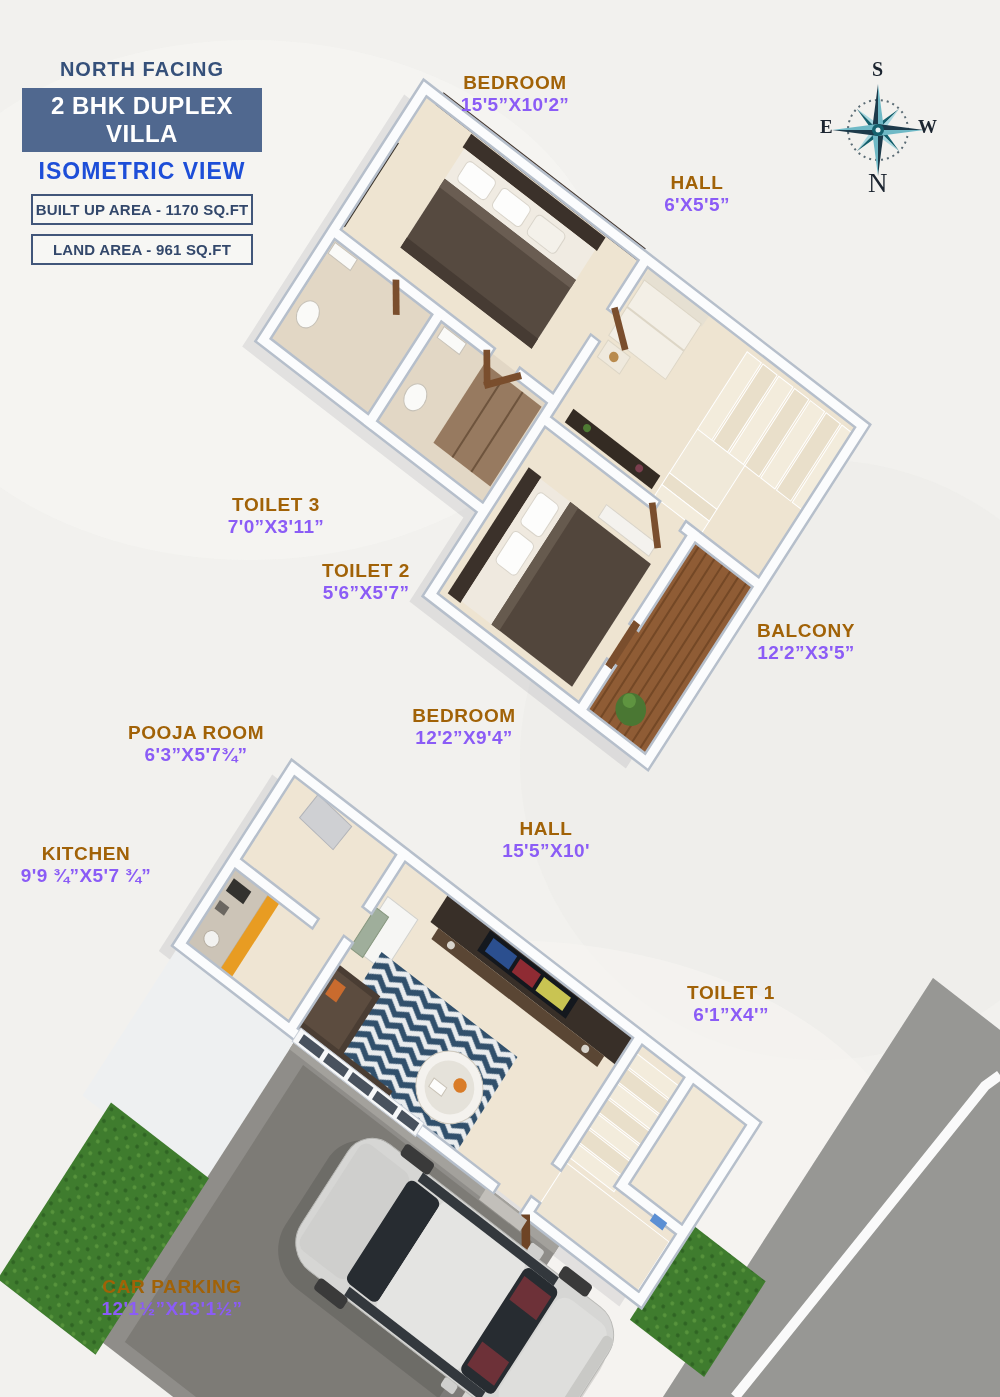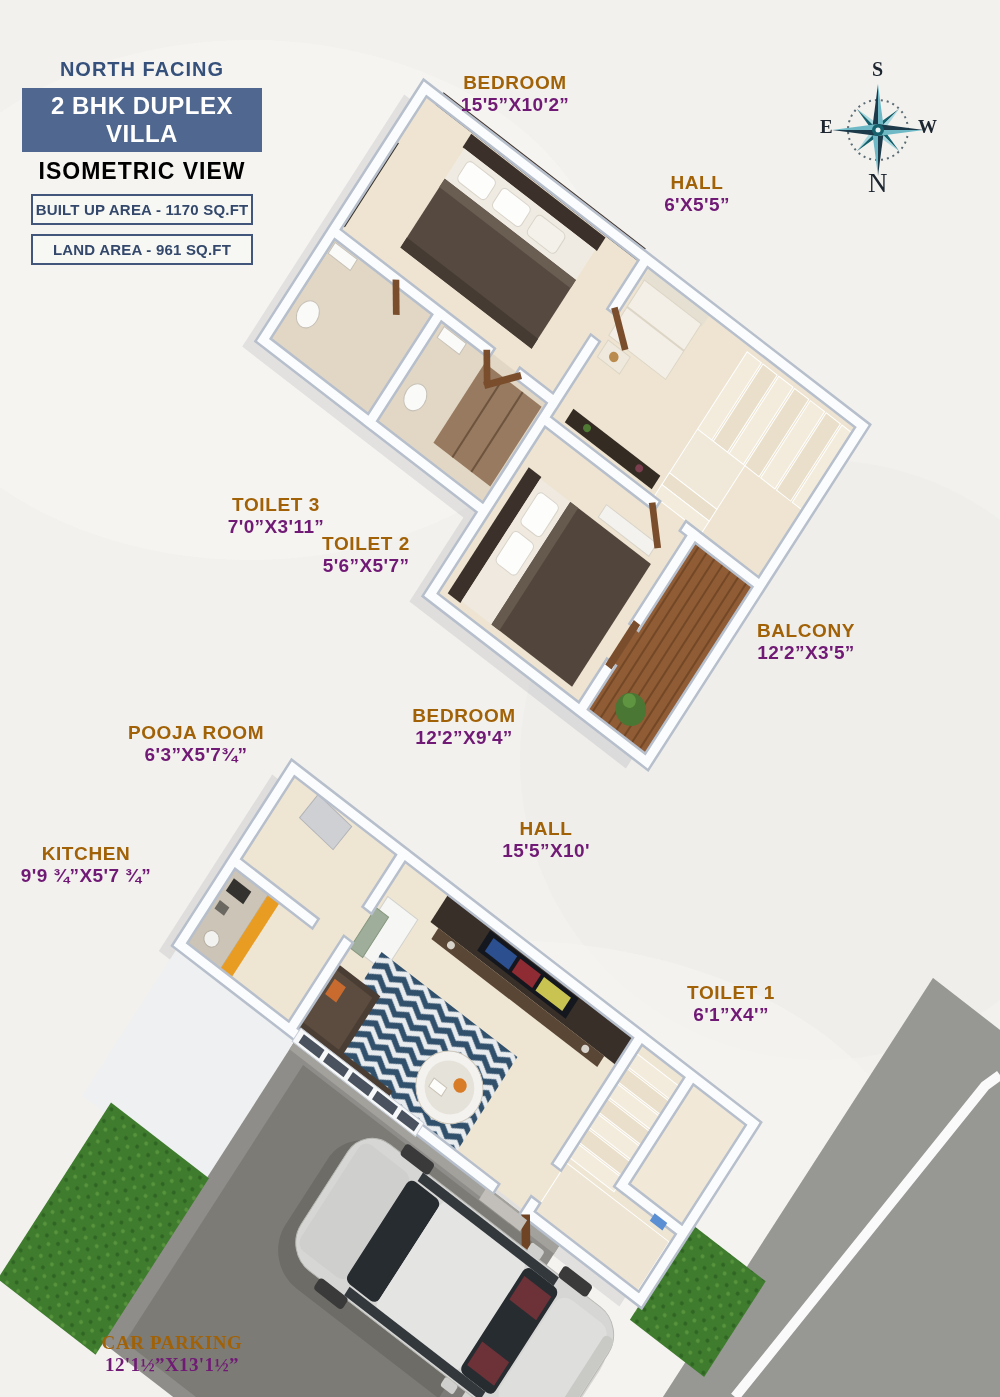--- a/index.html
+++ b/index.html
@@ -4,27 +4,27 @@
 <style>
   html,body{margin:0;padding:0;}
   body{font-family:"Liberation Sans", sans-serif; background:#e8e7e4;}
   #canvas{position:relative;width:1000px;height:1397px;background:#f2f1ee;overflow:hidden;}
   svg{position:absolute;left:0;top:0;}
   
   .hdr{position:absolute;left:22px;top:58px;width:240px;text-align:center;z-index:5;}
   .hdr .l1{font-size:20px;font-weight:bold;letter-spacing:1px;color:#35507a;}
   .hdr .badge{margin-top:7px;background:#50688f;color:#ffffff;font-size:24px;font-weight:bold;
               padding:4px 0;letter-spacing:.5px;}
-  .hdr .l3{margin-top:6px;font-size:23px;font-weight:bold;letter-spacing:1px;color:#000000;}
+  .hdr .l3{margin-top:6px;font-size:23px;font-weight:bold;letter-spacing:1px;color:#1d4ed8;}
   .hdr .areabox{margin:9px auto 0 auto;width:214px;border:2px solid #41567a;color:#33486b;
                font-size:15px;font-weight:bold;padding:5px 2px;letter-spacing:.2px;background:rgba(255,255,255,.25);}
   
   .room-label{position:absolute;transform:translateX(-50%);text-align:center;z-index:6;white-space:nowrap;}
   .room-label .rn{font-size:19px;font-weight:bold;color:#a16207;letter-spacing:.6px;}
-  .room-label .rd{font-size:19px;font-weight:bold;color:#701a75;letter-spacing:.4px;}
+  .room-label .rd{font-size:19px;font-weight:bold;color:#8b5cf6;letter-spacing:.4px;}
   
   .compass{position:absolute;left:806px;top:56px;width:144px;height:148px;z-index:5;}
   .compass .pt{position:absolute;font-family:"Liberation Serif",serif;color:#1c2530;font-weight:bold;}
 </style>
 </head>
 <body>
 
 <div id="canvas">
 
 <svg width="1000" height="1397" viewBox="0 0 1000 1397">
@@ -358,21 +358,21 @@
     <div class="rd">15'5”X10'2”</div>
   </div>
   <div class="room-label" style="left:697px;top:172px;">
     <div class="rn">HALL</div>
     <div class="rd">6'X5'5”</div>
   </div>
   <div class="room-label" style="left:276px;top:494px;">
     <div class="rn">TOILET 3</div>
     <div class="rd">7'0”X3'11”</div>
   </div>
-  <div class="room-label" style="left:366px;top:533px;">
+  <div class="room-label" style="left:366px;top:560px;">
     <div class="rn">TOILET 2</div>
     <div class="rd">5'6”X5'7”</div>
   </div>
   <div class="room-label" style="left:806px;top:620px;">
     <div class="rn">BALCONY</div>
     <div class="rd">12'2”X3'5”</div>
   </div>
   <div class="room-label" style="left:464px;top:705px;">
     <div class="rn">BEDROOM</div>
     <div class="rd">12'2”X9'4”</div>
@@ -386,18 +386,18 @@
     <div class="rd">9'9 ¾”X5'7 ¾”</div>
   </div>
   <div class="room-label" style="left:546px;top:818px;">
     <div class="rn">HALL</div>
     <div class="rd">15'5”X10'</div>
   </div>
   <div class="room-label" style="left:731px;top:982px;">
     <div class="rn">TOILET 1</div>
     <div class="rd">6'1”X4'”</div>
   </div>
-  <div class="room-label" style="left:172px;top:1332px;font-family:Liberation Serif, serif;">
+  <div class="room-label" style="left:172px;top:1276px;">
     <div class="rn">CAR PARKING</div>
     <div class="rd">12'1½”X13'1½”</div>
   </div>
 
 </div>
 
 </body></html>

